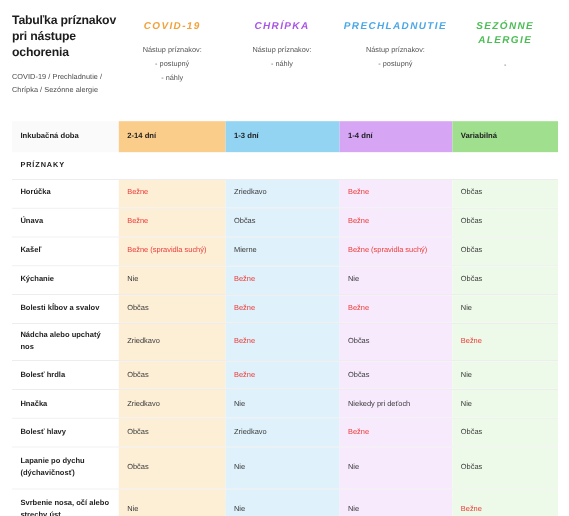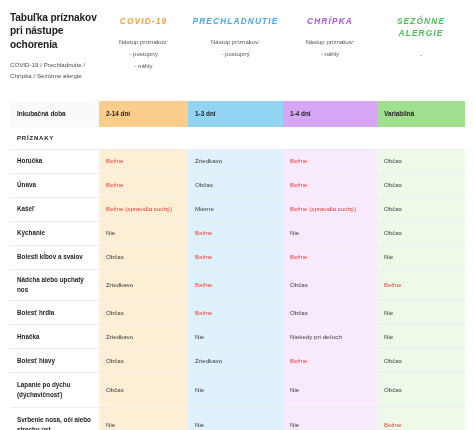--- a/index.html
+++ b/index.html
@@ -177,34 +177,34 @@
 
       <div class="head-col c-covid">
         <div class="head-name covid">COVID-19</div>
         <div class="head-sub">
           <span class="ln">Nástup príznakov:</span>
           <span class="ln">- postupný</span>
           <span class="ln">- náhly</span>
         </div>
       </div>
 
+      <div class="head-col c-flu">
+        <div class="head-name flu">CHRÍPKA</div>
+        <div class="head-sub">
+          <span class="ln">Nástup príznakov:</span>
+          <span class="ln">- náhly</span>
+          <span class="ln"></span>
+        </div>
+      </div>
+
       <div class="head-col c-cold">
         <div class="head-name cold">PRECHLADNUTIE</div>
         <div class="head-sub">
           <span class="ln">Nástup príznakov:</span>
           <span class="ln">- postupný</span>
-          <span class="ln"></span>
-        </div>
-      </div>
-
-      <div class="head-col c-flu">
-        <div class="head-name flu">CHRÍPKA</div>
-        <div class="head-sub">
-          <span class="ln">Nástup príznakov:</span>
-          <span class="ln">- náhly</span>
           <span class="ln"></span>
         </div>
       </div>
 
       <div class="head-col c-allergy">
         <div class="head-name allergy">SEZÓNNE ALERGIE</div>
         <div class="head-sub">
           <span class="ln"></span>
           <span class="ln">-</span>
           <span class="ln"></span>

